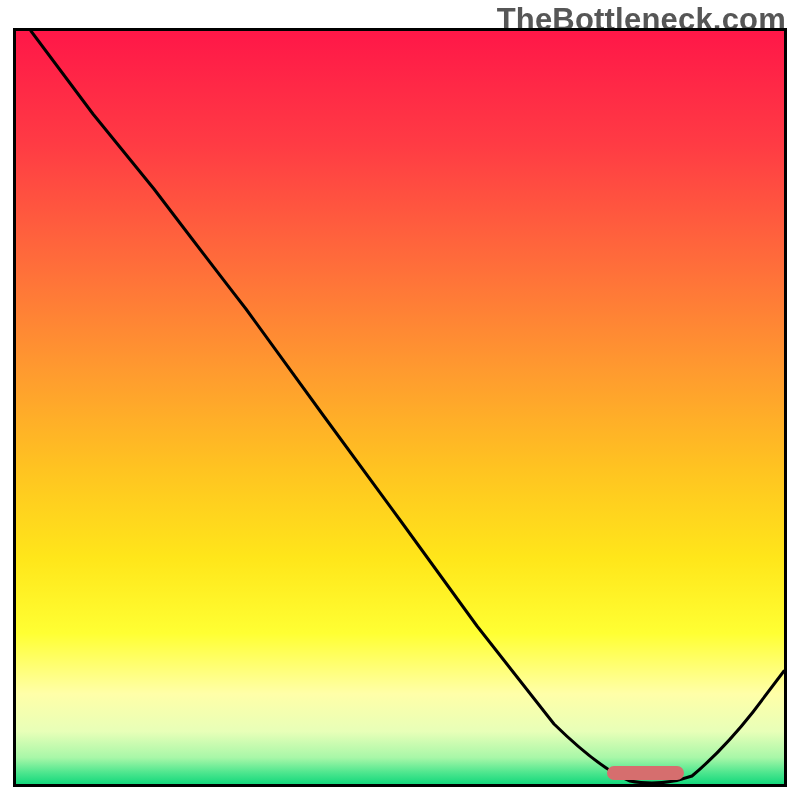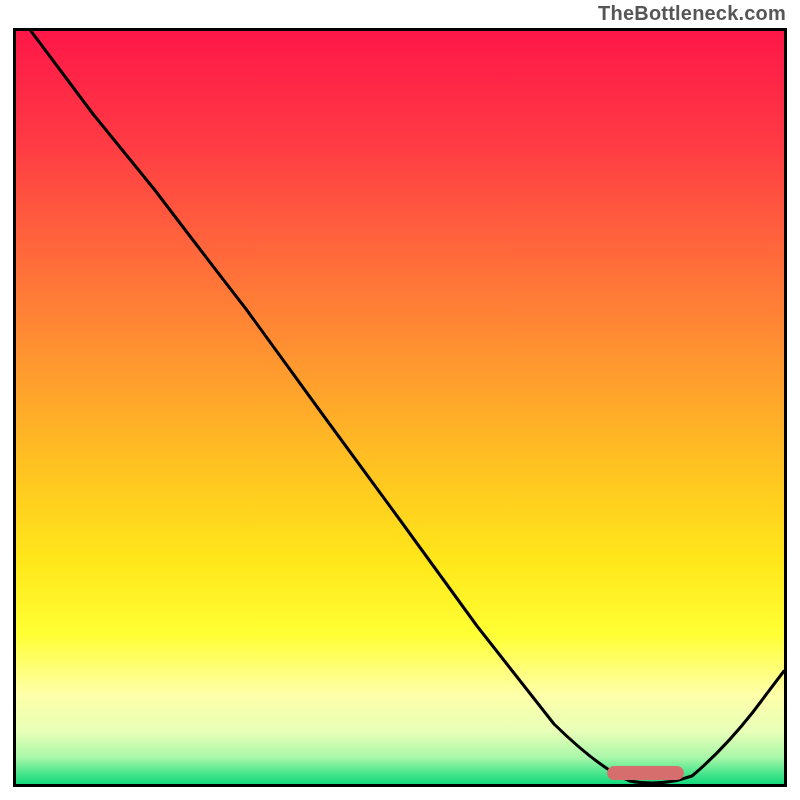--- a/index.html
+++ b/index.html
@@ -17,21 +17,21 @@
     width: 774px;
     height: 759px;
     border: 3px solid #000;
     box-sizing: border-box;
   }
   .watermark {
     position: absolute;
     top: 2px;
     right: 14px;
     font-family: Arial, Helvetica, sans-serif;
-    font-size: 20px;
+    font-size: 31px;
     font-weight: 600;
     color: #565656;
     letter-spacing: 0.2px;
     text-align: right;
   }
   .plot-inner {
     width: 100%;
     height: 100%;
     display: block;
   }

